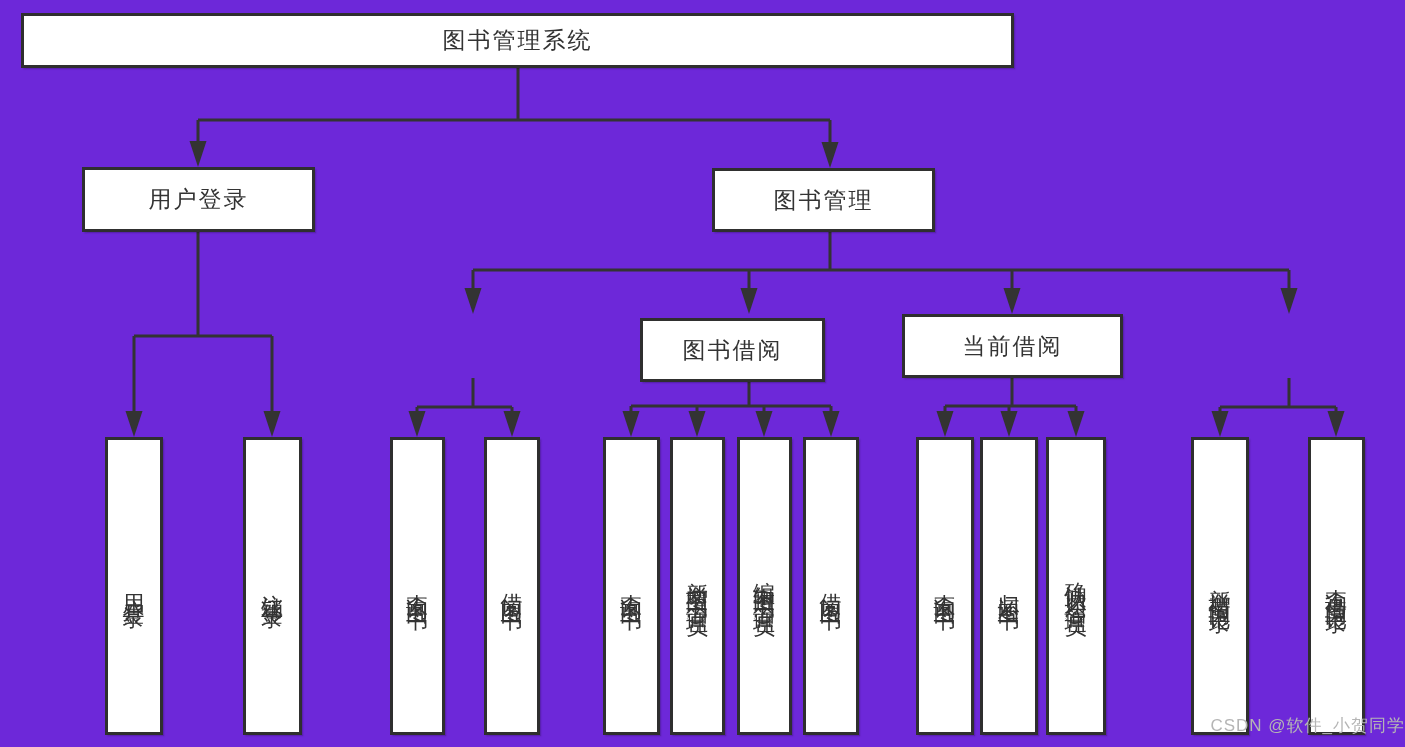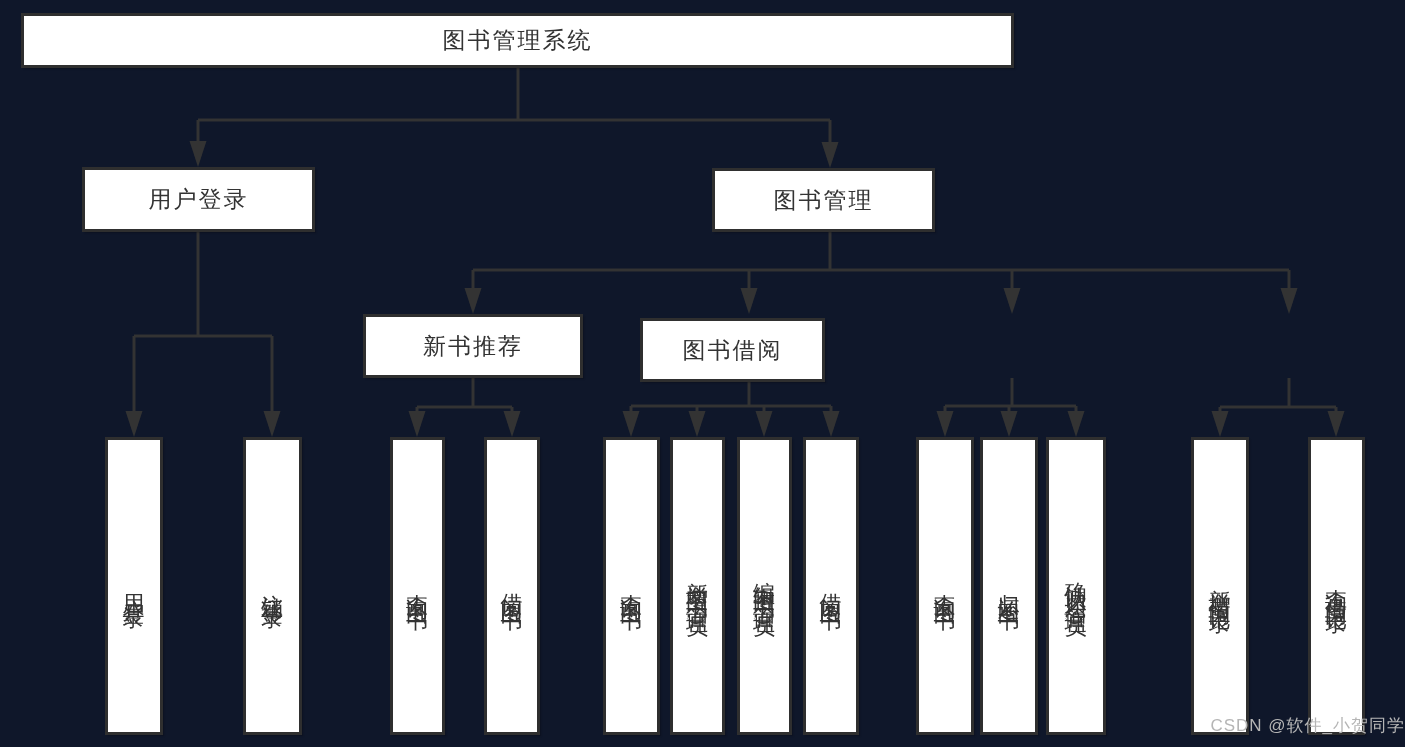--- a/index.html
+++ b/index.html
@@ -1,17 +1,17 @@
 <!DOCTYPE html>
 <html><head>
 <meta charset="utf-8">
 <style>
   html,body { margin:0; padding:0; background:#fff; }
   .stage {
-    position:relative; width:1405px; height:747px; background:#0f172a;
+    position:relative; width:1405px; height:747px; background:#6d28d9;
     font-family:"Liberation Sans", sans-serif; overflow:hidden;
   }
   svg.connectors { position:absolute; left:0; top:0; width:1405px; height:747px; }
   .box {
     position:absolute; box-sizing:border-box; background:#fff;
     border:3px solid #2f2f2f; color:#333333;
     display:flex; align-items:center; justify-content:center;
     box-shadow:1.5px 1.5px 1.5px rgba(0,0,0,0.18);
   }
   .box.h span { font-size:23px; letter-spacing:2px; white-space:nowrap; }
@@ -56,25 +56,25 @@
     <span>图书管理系统</span>
   </div>
 
   <div class="box h" style="left:82px; top:167px; width:233px; height:65px">
     <span>用户登录</span>
   </div>
   <div class="box h" style="left:712px; top:168px; width:223px; height:64px">
     <span>图书管理</span>
   </div>
 
-  <div class="box h" style="left:363px; top:314px; width:220px; height:64px">
-    <span>新书推荐</span>
-  </div>
   <div class="box h" style="left:640px; top:318px; width:185px; height:64px">
     <span>图书借阅</span>
+  </div>
+  <div class="box h" style="left:902px; top:314px; width:221px; height:64px">
+    <span>当前借阅</span>
   </div>
 
   <div class="box v" style="left:105px; top:437px; width:58px; height:298px">
     <span>用户登录</span>
   </div>
   <div class="box v" style="left:243px; top:437px; width:59px; height:298px">
     <span>注销登录</span>
   </div>
 
   <div class="box v" style="left:390px; top:437px; width:55px; height:298px">

